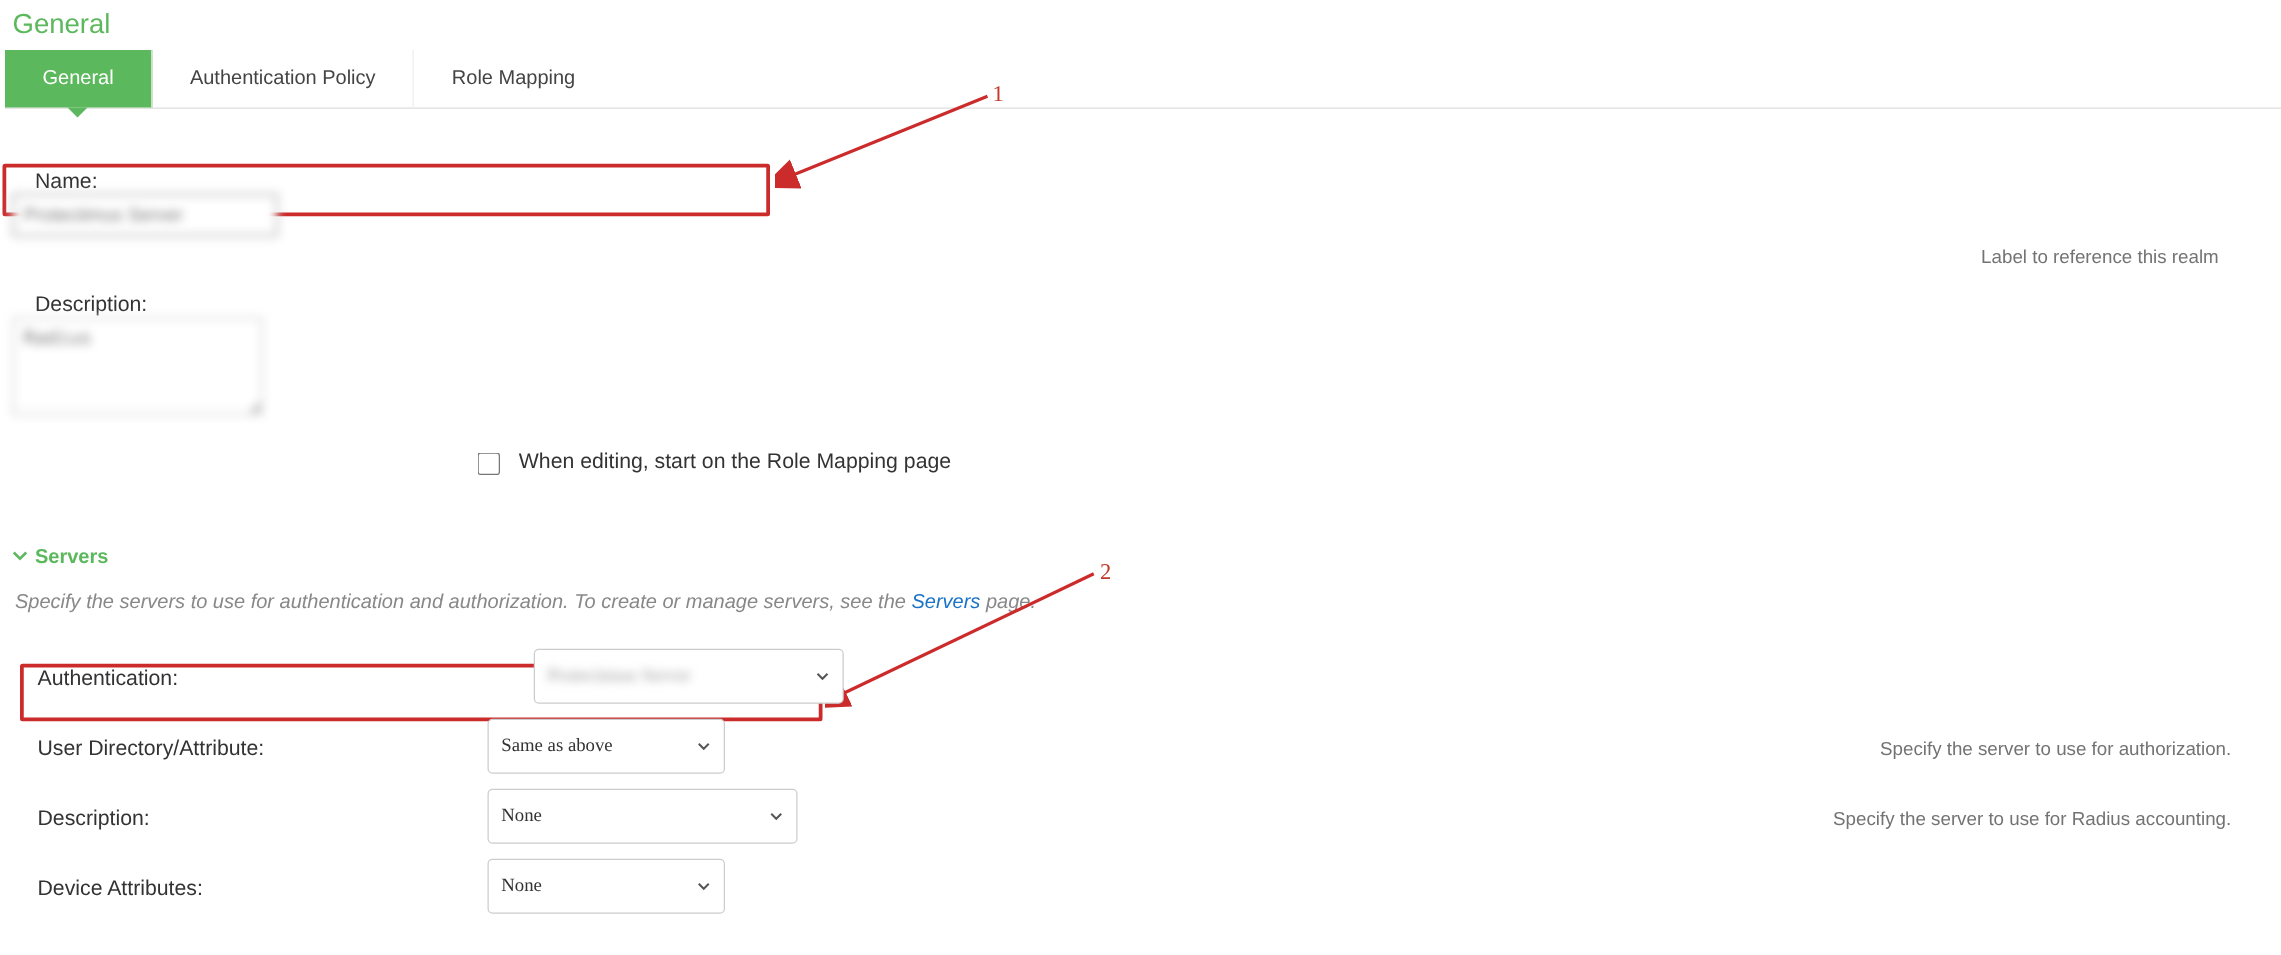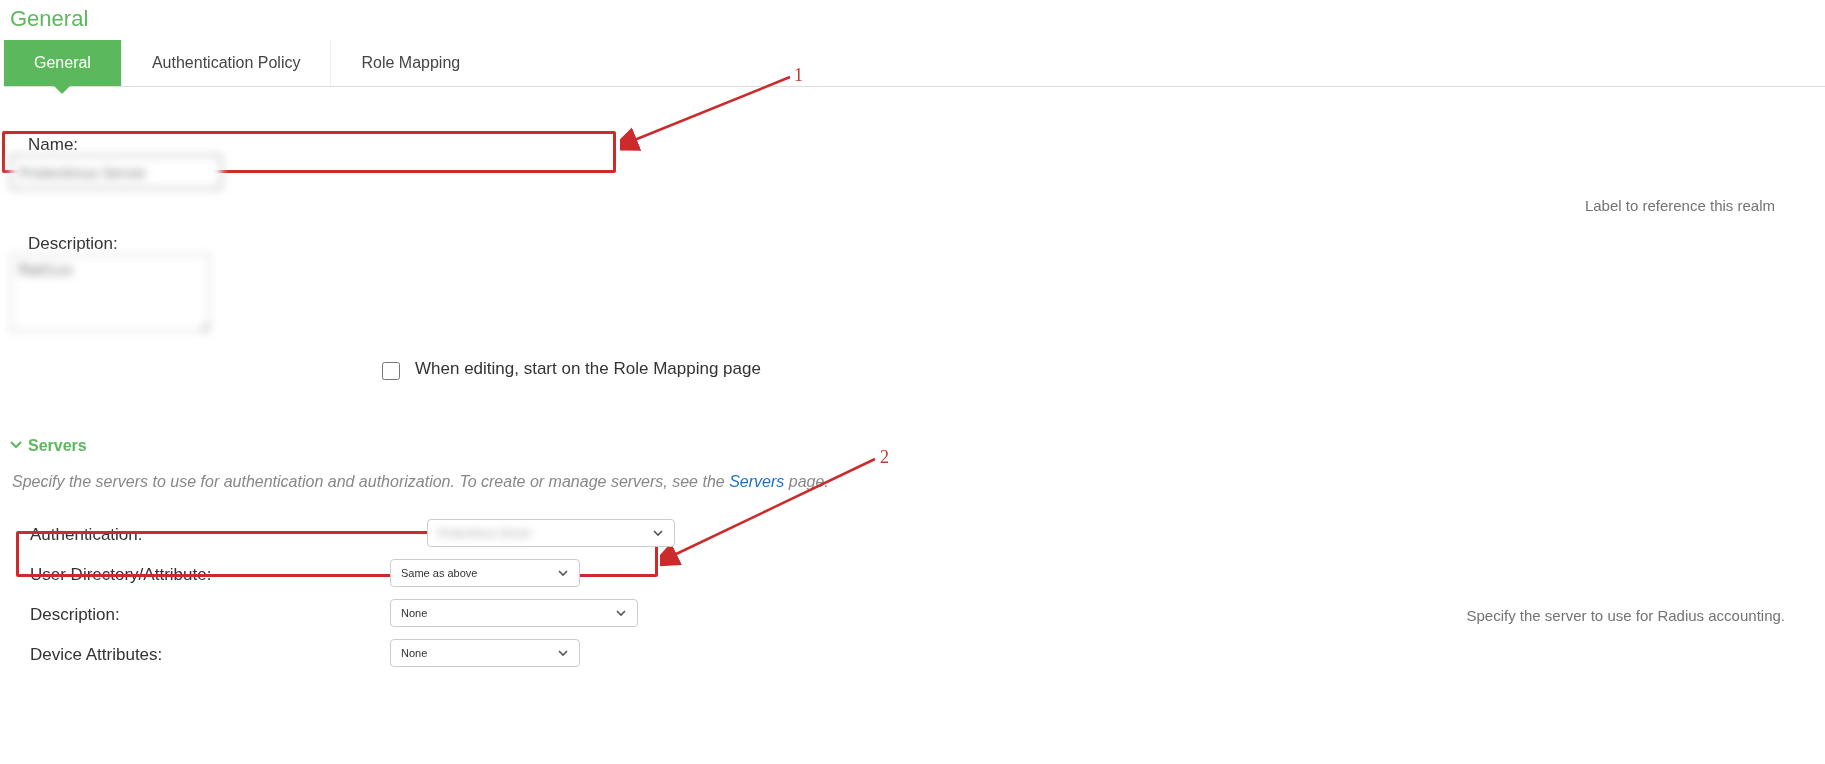--- a/index.html
+++ b/index.html
@@ -149,30 +149,31 @@
   .srow .hint-col { padding-top: 4px; }
 
   .select-wrap {
     position: relative;
     display: inline-block;
   }
   .select-wrap.sw-lg { width: 248px; }
   .select-wrap.sw-md { width: 190px; }
   .select {
     width: 100%;
-    height: 28px;
+    height: 44px;
     border: 1px solid #ccc;
     border-radius: 4px;
     background: #fff;
     padding: 6px 30px 6px 10px;
-    font-size: 11px;
+    font-size: 15px;
     color: #333;
     text-align: left;
     cursor: pointer;
     position: relative;
+    font-family: Liberation Serif, serif;
   }
   .select .caret {
     position: absolute;
     right: 10px;
     top: 50%;
     transform: translateY(-50%);
   }
   .caret svg { display:block; }
 
   
@@ -287,20 +288,21 @@
         <button class="select">
           <span>Same as above</span>
           <span class="caret">
             <svg width="12" height="12" viewBox="0 0 12 12">
                 <path d="M2 4 L6 8 L10 4" fill="none" stroke="#555" stroke-width="1.6"></path>
               </svg>
           </span>
         </button>
       </div>
     </div>
+    <div class="hint-col">Specify the server to use for authorization.</div>
   </div>
 
   <div class="srow">
     <div class="label-col">Description:</div>
     <div class="input-col">
       <div class="select-wrap sw-lg">
         <button class="select">
           <span>None</span>
           <span class="caret">
             <svg width="12" height="12" viewBox="0 0 12 12">

